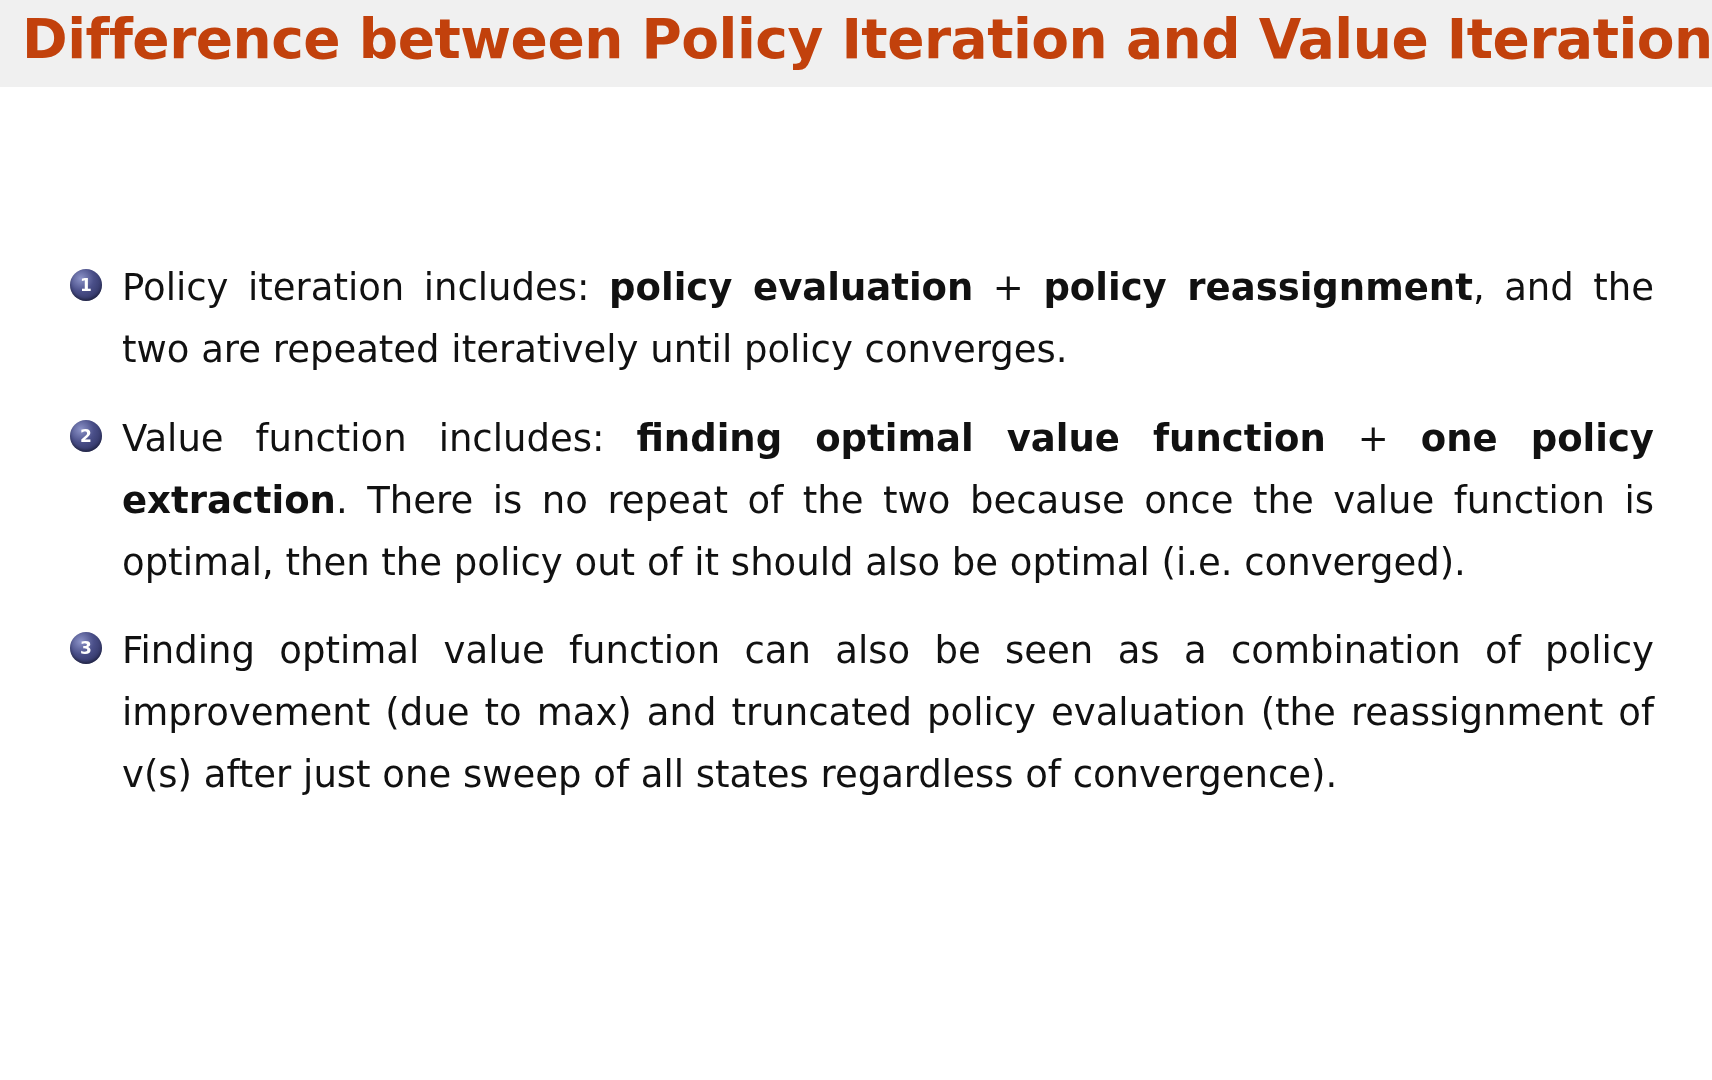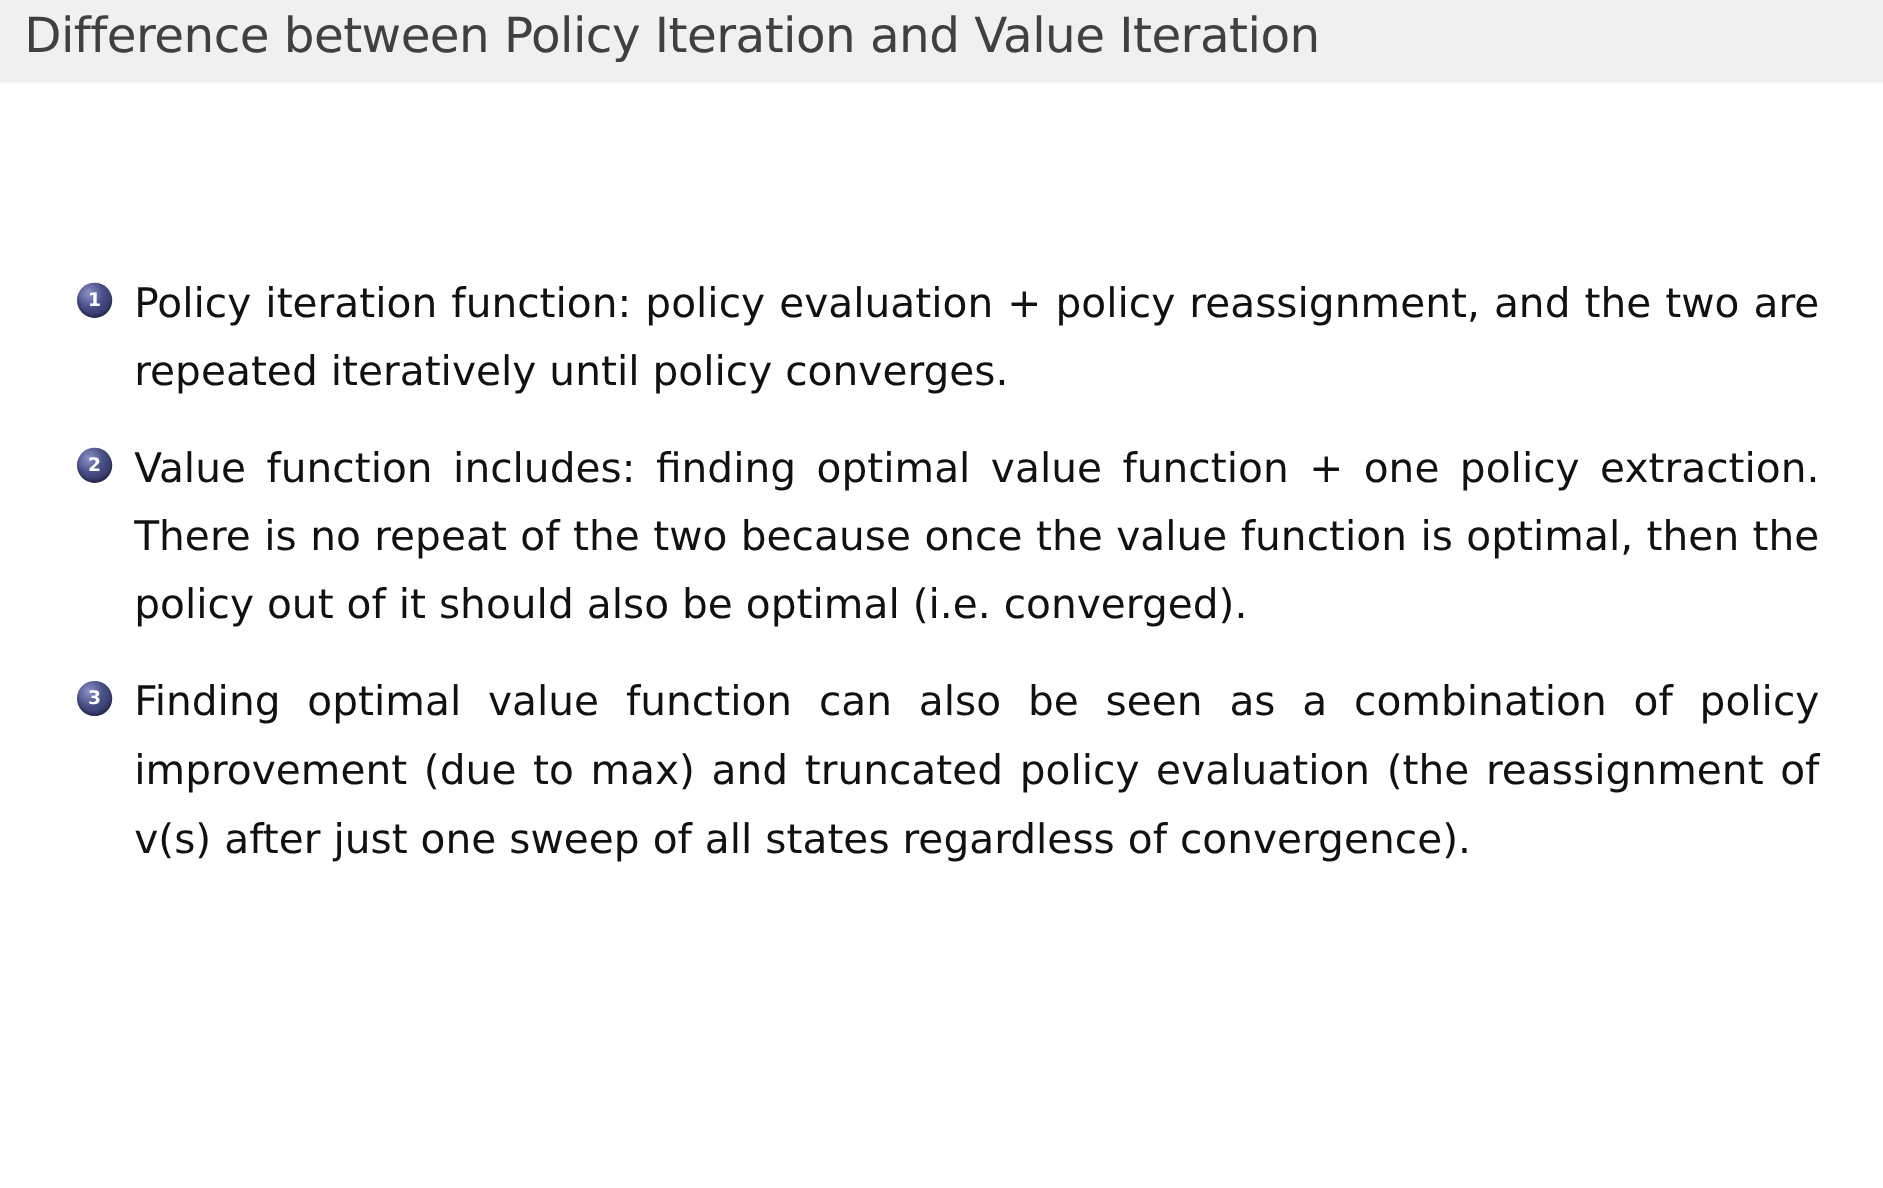--- a/index.html
+++ b/index.html
@@ -22,24 +22,24 @@
     box-sizing: border-box;
   }
   .title-bar {
     width: 100%;
     background: #f0f0f0;
     padding: 8px 0 16px 22px;
     box-sizing: border-box;
   }
   .slide-title {
     font-family: "DejaVu Sans", sans-serif;
-    font-size: 44px;
-    font-weight: 400;
+    font-size: 55px;
+    font-weight: 700;
     line-height: 1.15;
-    color: #404040;
+    color: #c2410c;
     letter-spacing: -0.5px;
     white-space: nowrap;
   }
   .content {
     padding: 170px 40px 0 40px;
     box-sizing: border-box;
   }
   ol.enum {
     list-style: none;
     margin: 0;
@@ -72,38 +72,38 @@
     text-align: center;
     font-family: "DejaVu Sans", sans-serif;
   }
   .item-text {
     display: block;
     text-align: justify;
     text-justify: inter-word;
     padding-right: 18px;
   }
   .item-text b {
-    font-weight: 400;
+    font-weight: 700;
   }
 </style>
 </head>
 <body>
 
 <div class="slide">
 
   <div class="title-bar">
     <div class="slide-title">Difference between Policy Iteration and Value Iteration</div>
   </div>
 
   <div class="content">
     <ol class="enum">
 
       <li>
         <span class="marker">1</span>
-        <span class="item-text"><span>Policy iteration function: </span><b>policy evaluation</b><span> + </span><b>policy reassignment</b><span>, and the two are repeated iteratively until policy converges.</span></span>
+        <span class="item-text"><span>Policy iteration includes: </span><b>policy evaluation</b><span> + </span><b>policy reassignment</b><span>, and the two are repeated iteratively until policy converges.</span></span>
       </li>
 
       <li>
         <span class="marker">2</span>
         <span class="item-text"><span>Value function includes: </span><b>finding optimal value function</b><span> + </span><b>one policy extraction</b><span>. There is no repeat of the two because once the value function is optimal, then the policy out of it should also be optimal (i.e. converged).</span></span>
       </li>
 
       <li>
         <span class="marker">3</span>
         <span class="item-text"><span>Finding optimal value function can also be seen as a combination of policy improvement (due to max) and truncated policy evaluation (the reassignment of v(s) after just one sweep of all states regardless of convergence).</span></span>

